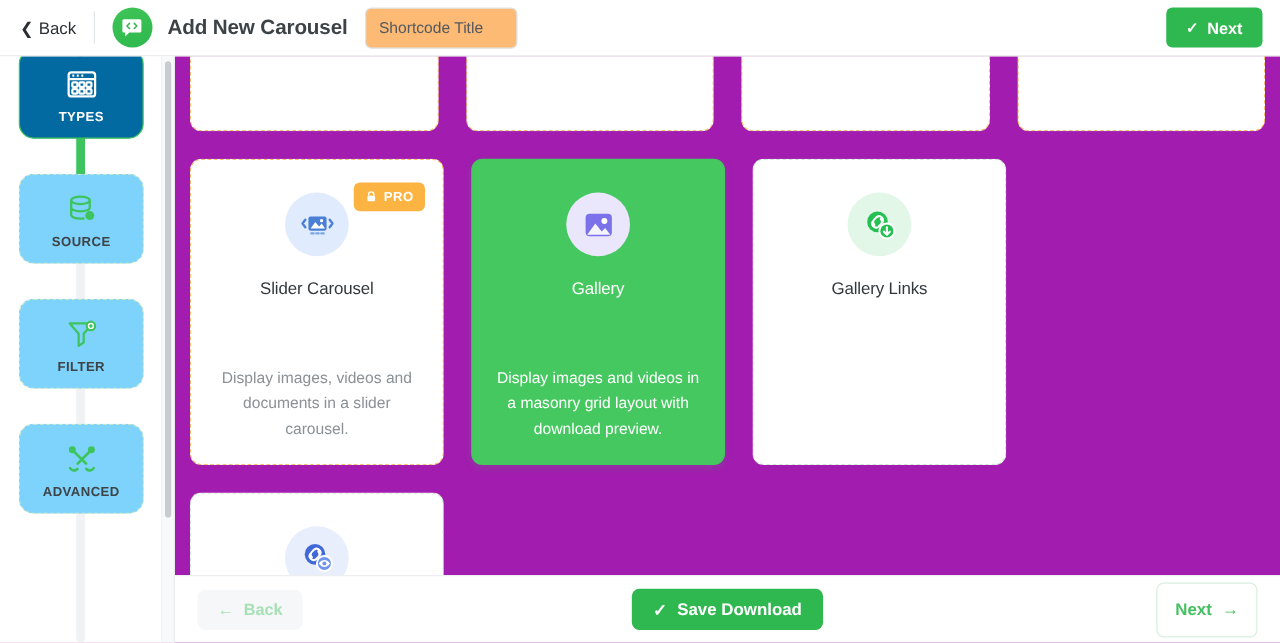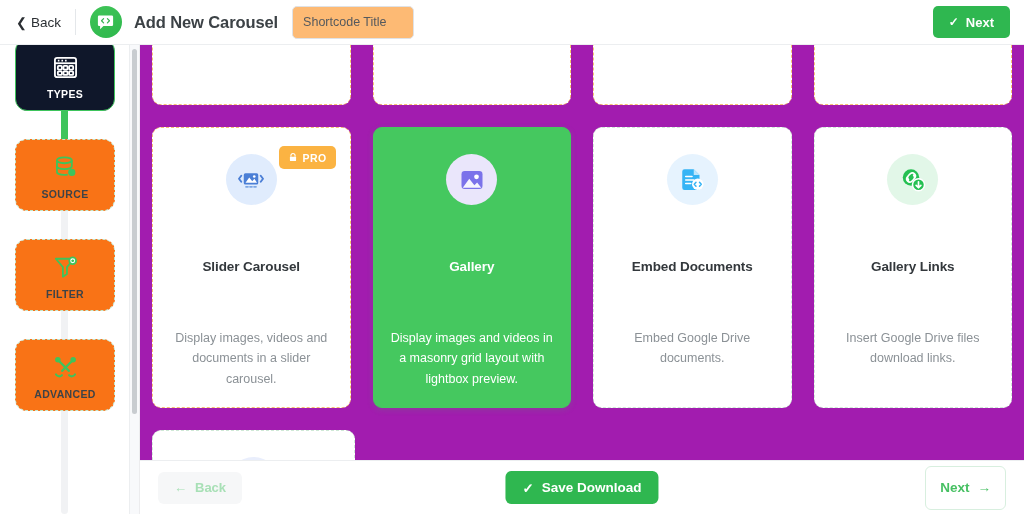--- a/index.html
+++ b/index.html
@@ -80,25 +80,25 @@
     background: #3ec45c; border-radius: 4px;
   }
   .nav-list { position: absolute; left: 0; top: -6px; width: 130px; }
   .nav-item {
     position: relative; z-index: 2;
     width: 100px; margin: 0 auto 28px auto;
     border-radius: 12px;
     display: flex; flex-direction: column; align-items: center; justify-content: center;
     padding: 12px 4px 10px 4px;
     cursor: pointer;
-    background: #f97316;
+    background: #7dd3fc;
     border: 1.5px dashed #c3e6cd;
   }
   .nav-item.active {
-    background: #0f172a; border: 1.5px solid #3ec45c;
+    background: #0369a1; border: 1.5px solid #3ec45c;
   }
   .nav-item .nav-ico { height: 30px; display: flex; align-items: center; justify-content: center; margin-bottom: 6px; }
   .nav-item .nav-label {
     font-size: 10.5px; font-weight: 700; letter-spacing: 0.35px;
     color: #3e4347; text-transform: uppercase;
   }
   .nav-item.active .nav-label { color: #ffffff; }
 
   
   .scroll-col {
@@ -148,22 +148,22 @@
     width: 51px; height: 51px; border-radius: 50%;
     display: flex; align-items: center; justify-content: center;
     margin-bottom: 18px; margin-top: 4px;
   }
   .bg-blue  { background: #e0ecfd; }
   .bg-lav   { background: #eae6fb; }
   .bg-sky   { background: #e6f3fe; }
   .bg-mint  { background: #e2f7e8; }
   .bg-ice   { background: #e9eefc; }
   .card-title {
-    font-size: 13.5px; font-weight: 700; color: #33383c;
-    margin-bottom: 10px; text-align: center; letter-spacing: -0.1px; margin-top: 36px;
+    font-size: 13.5px; font-weight: 400; color: #33383c;
+    margin-bottom: 10px; text-align: center; letter-spacing: -0.1px;
   }
   .card.selected .card-title { color: #ffffff; }
   .card-desc {
     font-size: 12.5px; line-height: 1.62; color: #8b9196;
     text-align: center; max-width: 172px; margin-top: 44px;
   }
   .card.selected .card-desc { color: #ffffff; }
   .pro-badge {
     position: absolute; top: 18px; right: 14px;
     background: #fbb342; border-radius: 5px;
@@ -336,48 +336,34 @@
 
             <div class="card selected">
               <div class="card-ico-wrap bg-lav">
                 <svg width="30" height="30" viewBox="0 0 24 24" aria-hidden="true">
                   <rect x="3.6" y="4.8" width="16.8" height="14.4" rx="2.6" fill="#7b72ea"></rect>
                   <circle cx="15.6" cy="9.4" r="1.9" fill="#ffffff"></circle>
                   <path d="M4.6 18.2 9.8 11l4.1 5.1 2.2-2.2 3.3 4.3z" fill="#ffffff" opacity=".92"></path>
                 </svg>
               </div>
               <div class="card-title">Gallery</div>
-              <div class="card-desc">Display images and videos in a masonry grid layout with lightbox preview.</div>
+              <div class="card-desc">Display images and videos in a masonry grid layout with download preview.</div>
             </div>
 
-            <div class="card">
-              <div class="card-ico-wrap bg-sky">
-                <svg width="30" height="30" viewBox="0 0 24 24" aria-hidden="true">
-                  <path d="M6 3.4h7.4l4.6 4.6v10.2a1.8 1.8 0 0 1-1.8 1.8H6a1.8 1.8 0 0 1-1.8-1.8V5.2A1.8 1.8 0 0 1 6 3.4z" fill="#36b4f5"></path>
-                  <path d="M13.4 3.4 18 8h-4.6z" fill="#bfe6fc"></path>
-                  <path d="M7 9.2h5M7 12h6.4M7 14.8h4" stroke="#ffffff" stroke-width="1.3" stroke-linecap="round"></path>
-                  <circle cx="16.6" cy="15.4" r="4.6" fill="#ffffff"></circle>
-                  <path d="M15.2 13.8 13.8 15.4l1.4 1.6M18 13.8l1.4 1.6-1.4 1.6" fill="none" stroke="#36b4f5" stroke-width="1.2" stroke-linecap="round" stroke-linejoin="round"></path>
-                </svg>
-              </div>
-              <div class="card-title">Embed Documents</div>
-              <div class="card-desc">Embed Google Drive documents.</div>
-            </div>
 
             <div class="card">
               <div class="card-ico-wrap bg-mint">
                 <svg width="30" height="30" viewBox="0 0 24 24" aria-hidden="true">
                   <circle cx="10.4" cy="10" r="6.6" fill="#25c052"></circle>
                   <path d="M8.4 11.9a2.5 2.5 0 0 1 0-3.5l1.5-1.5a2.5 2.5 0 0 1 3.5 3.5M12.5 8.1a2.5 2.5 0 0 1 0 3.5l-1.5 1.5a2.5 2.5 0 0 1-3.5-3.5" fill="none" stroke="#ffffff" stroke-width="1.35" stroke-linecap="round"></path>
                   <circle cx="16.4" cy="15.8" r="4.8" fill="#25c052" stroke="#ffffff" stroke-width="1.2"></circle>
                   <path d="M16.4 13.4v4.6M14.5 16.3l1.9 1.9 1.9-1.9" fill="none" stroke="#ffffff" stroke-width="1.35" stroke-linecap="round" stroke-linejoin="round"></path>
                 </svg>
               </div>
               <div class="card-title">Gallery Links</div>
-              <div class="card-desc">Insert Google Drive files download links.</div>
             </div>
 
           </div>
 
           <div class="card-row">
 
             <div class="card">
               <div class="card-ico-wrap bg-ice">
                 <svg width="30" height="30" viewBox="0 0 24 24" aria-hidden="true">
                   <circle cx="10.4" cy="10" r="6.6" fill="#4068d8"></circle>

